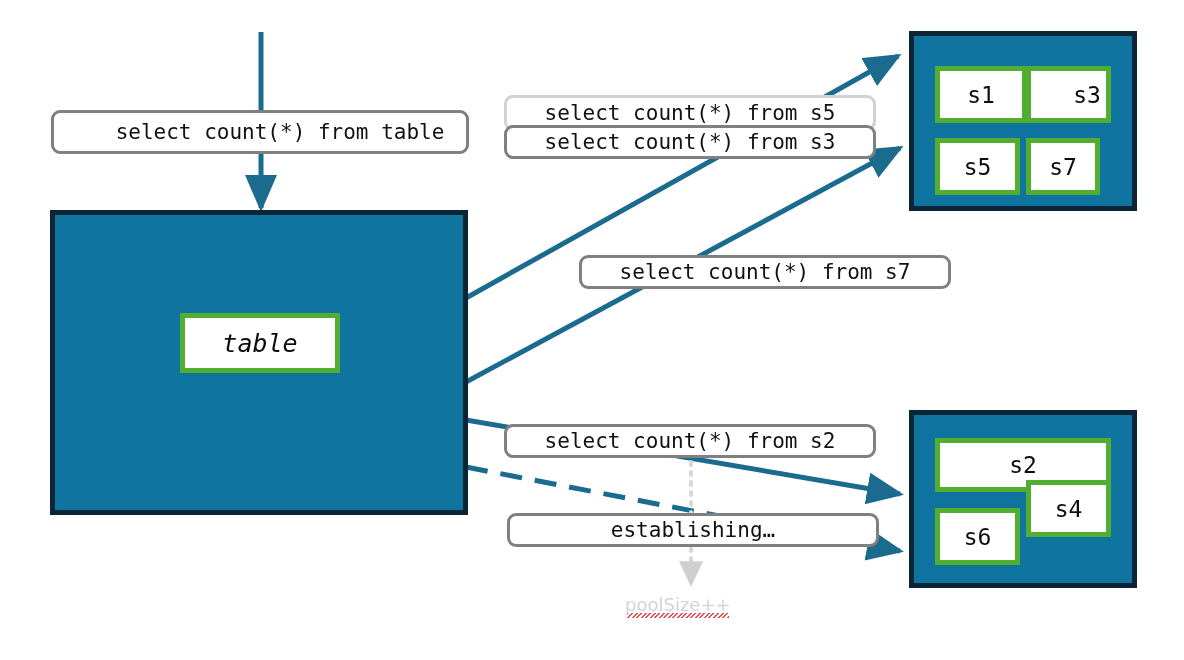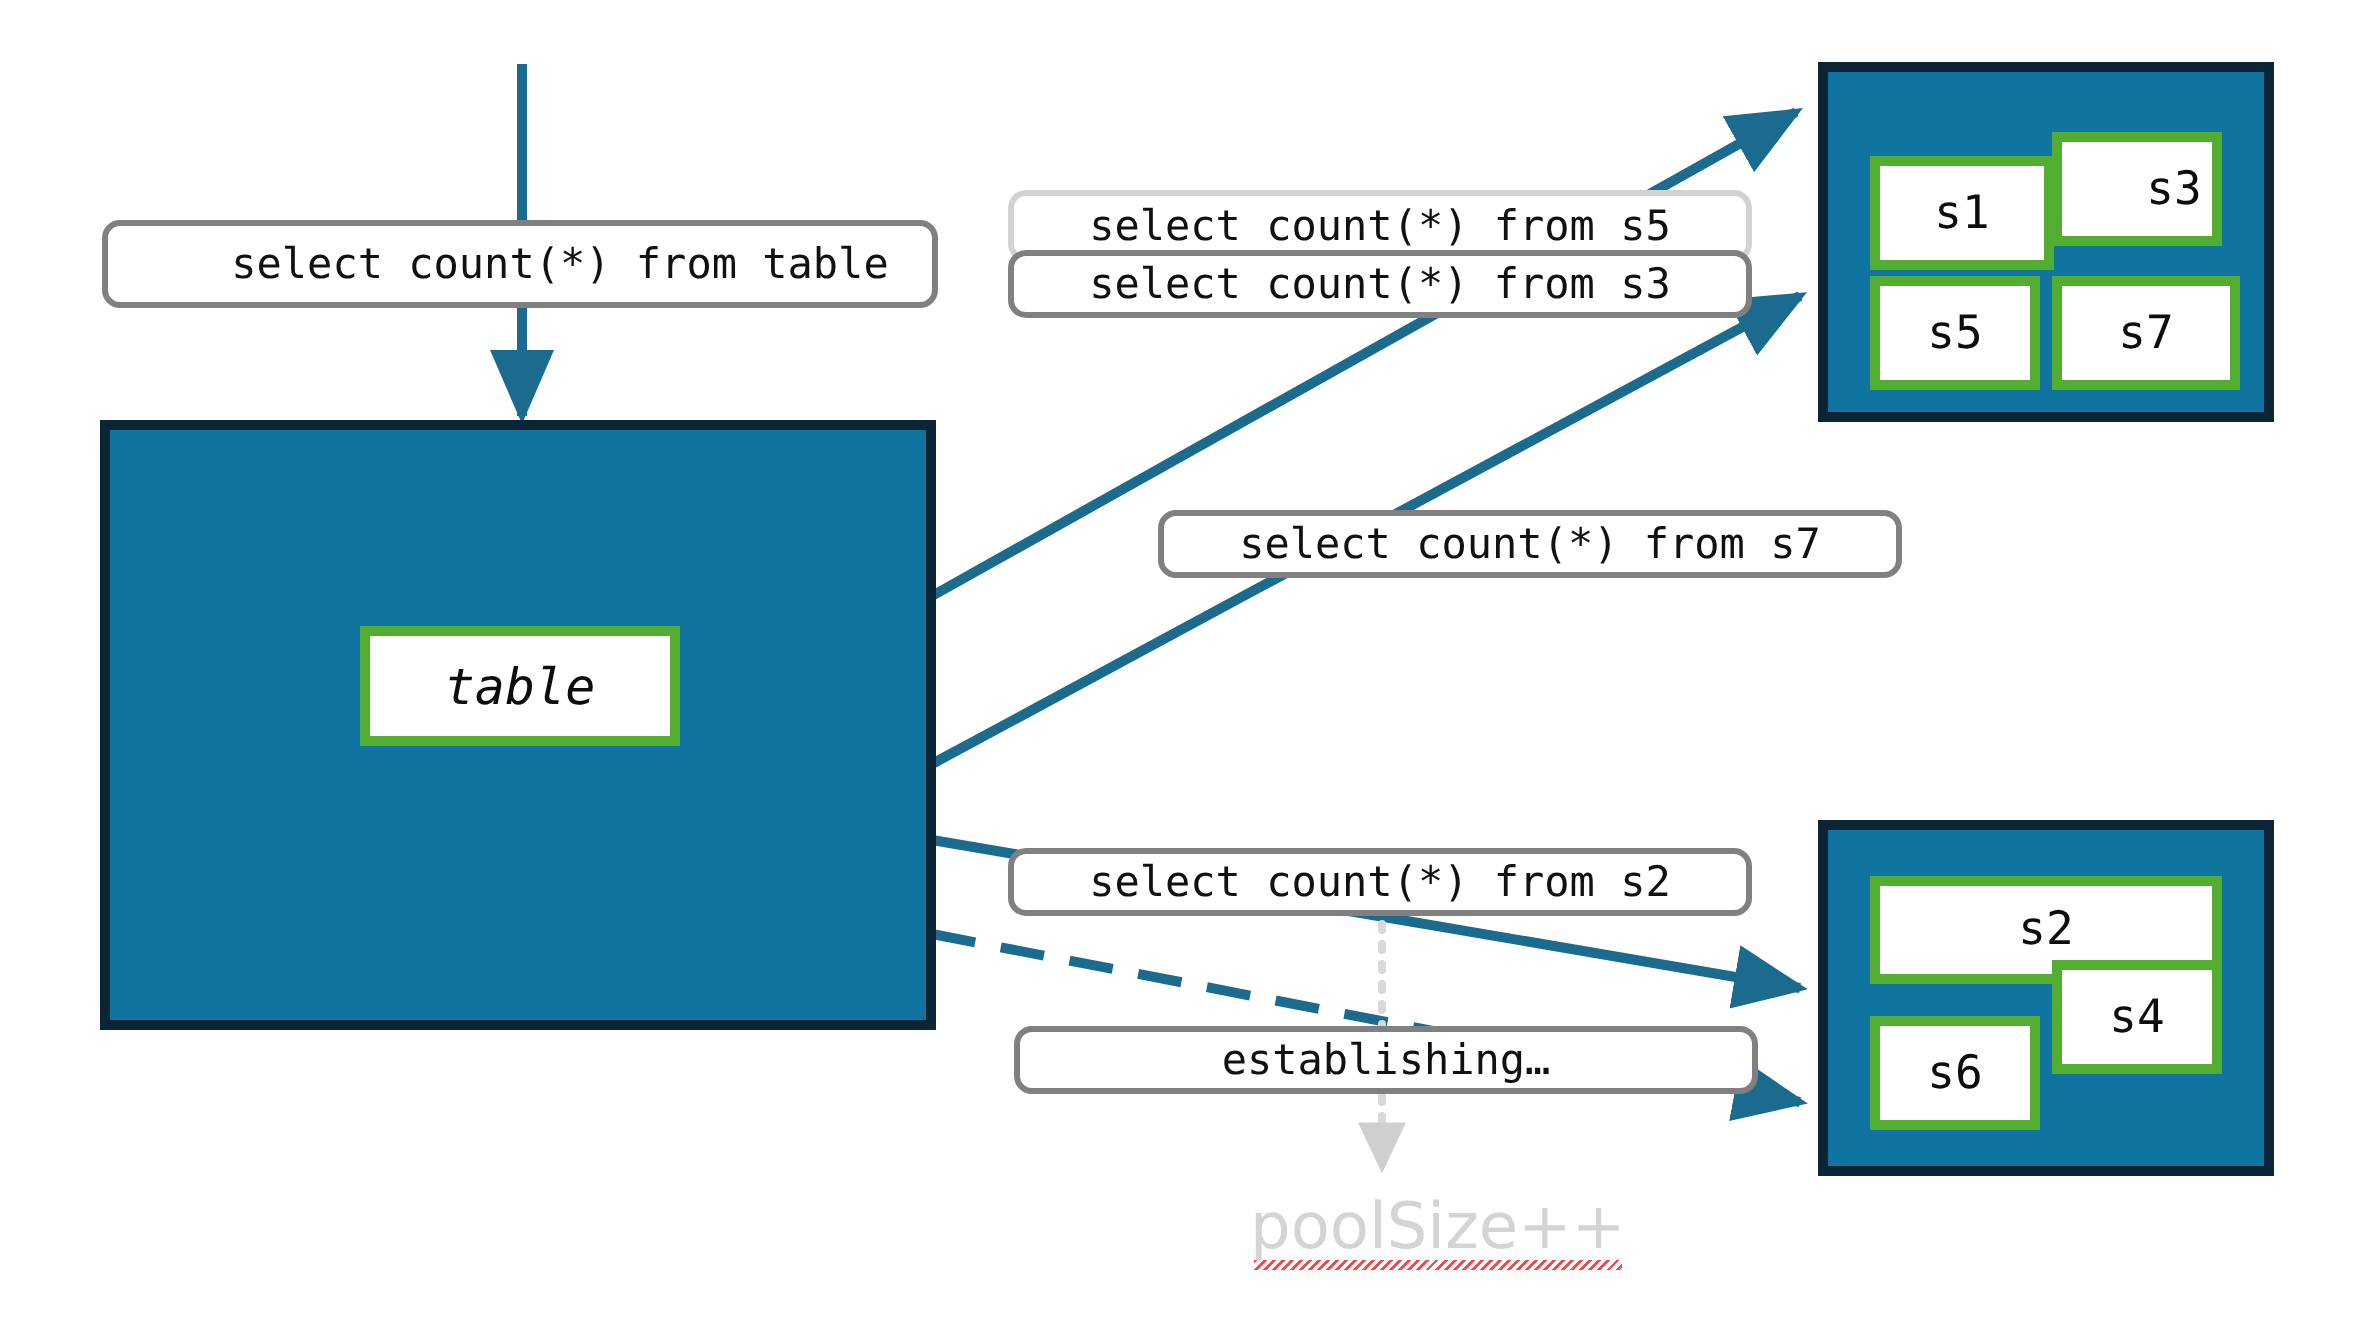--- a/index.html
+++ b/index.html
@@ -74,21 +74,21 @@
     white-space: nowrap;
   }
   .pill.light {
     border-color: #d2d2d2;
   }
 
   
   .annotation {
     position: absolute;
     font-family: "DejaVu Sans", sans-serif;
-    font-size: 32px;
+    font-size: 18px;
     color: #d4d4d4;
     white-space: nowrap;
   }
   .annotation .squiggle {
     position: absolute;
     left: 2px;
     right: 2px;
     bottom: -3px;
     height: 5px;
     background-image:
@@ -125,24 +125,24 @@
     <line x1="691" y1="452" x2="691" y2="514" stroke="#d8d8d8" stroke-width="4" stroke-dasharray="3 7" stroke-linecap="round"></line>
     <line x1="691" y1="548" x2="691" y2="582" stroke="#d8d8d8" stroke-width="4" stroke-dasharray="3 7" stroke-linecap="round" marker-end="url(#ah-gray)"></line>
   </svg>
 
   <div class="table-block" style="left:50px; top:210px; width:418px; height:305px;">
   </div>
   <div class="cell big-label" style="left:180px; top:313px; width:160px; height:60px;font-style:italic;">table</div>
 
   <div class="pool" style="left:909px; top:31px; width:228px; height:180px;">
   </div>
-  <div class="cell" style="left:935px; top:66px; width:92px; height:57px;margin-top:12px;">s1</div>
+  <div class="cell" style="left:935px; top:66px; width:92px; height:57px;">s1</div>
   <div class="cell" style="left:1026px; top:66px; width:85px; height:57px;padding-left:37px;">s3</div>
   <div class="cell" style="left:935px; top:138px; width:85px; height:57px;">s5</div>
-  <div class="cell" style="left:1026px; top:138px; width:94px; height:57px;">s7</div>
+  <div class="cell" style="left:1026px; top:138px; width:74px; height:57px;">s7</div>
 
   <div class="pool" style="left:909px; top:410px; width:228px; height:178px;">
   </div>
   <div class="cell" style="left:935px; top:438px; width:176px; height:54px;">s2</div>
   <div class="cell" style="left:935px; top:508px; width:85px; height:57px;">s6</div>
   <div class="cell" style="left:1026px; top:480px; width:85px; height:57px;">s4</div>
 
   <div class="pill" style="left:51px; top:110px; width:418px; height:44px;padding-left:40px;">select count(*) from table</div>
 
   <div class="pill light" style="left:504px; top:95px; width:372px; height:36px;">select count(*) from s5</div>

